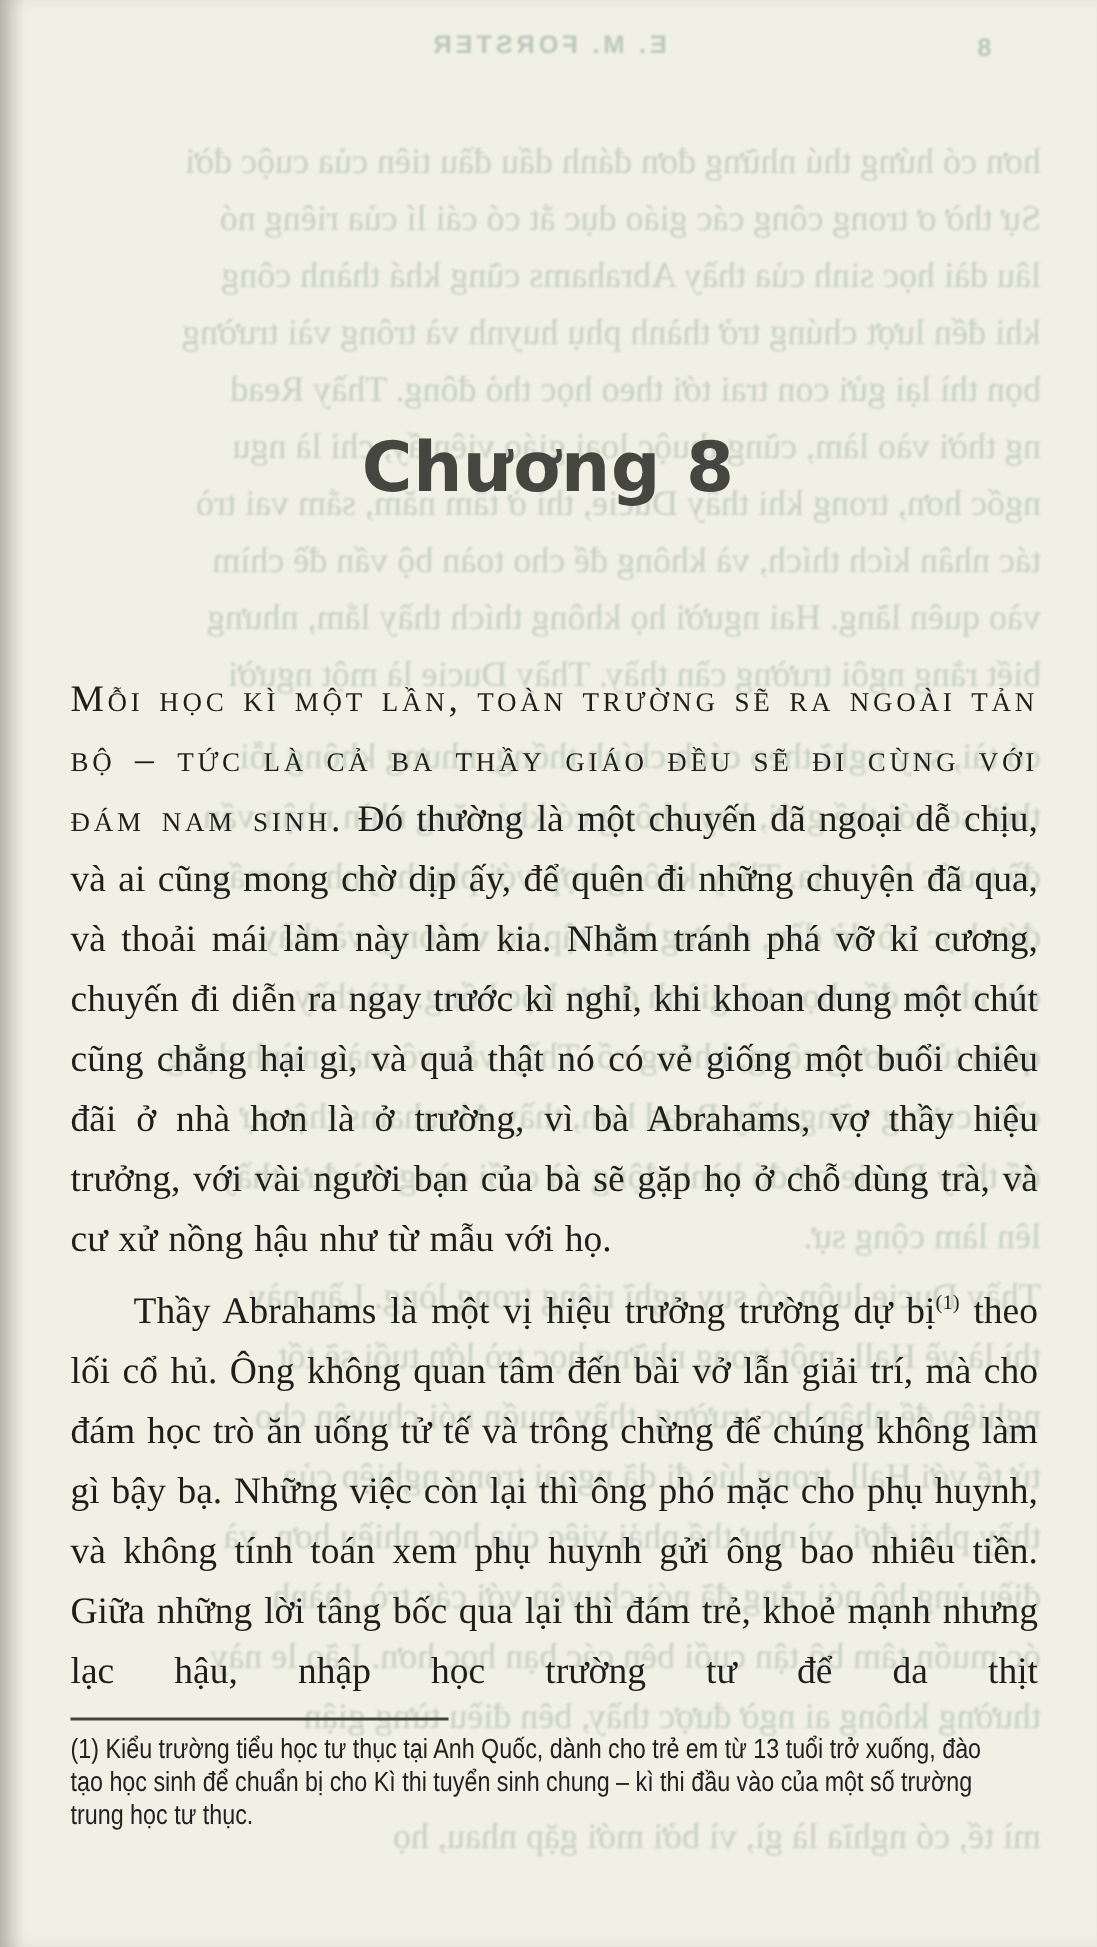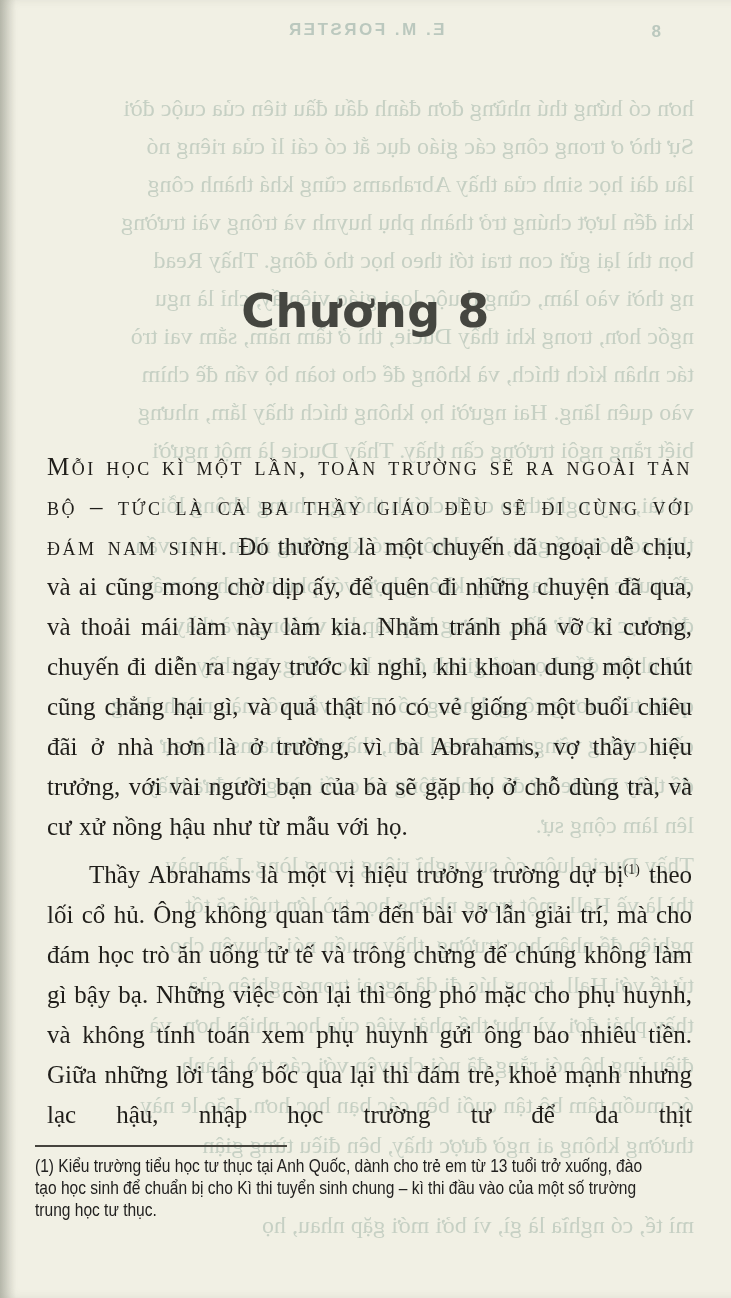--- a/index.html
+++ b/index.html
@@ -46,21 +46,21 @@
   .body-text{position:absolute;top:447px;left:47px;width:645px;z-index:2;}
   .para{
     margin:0;
     font-size:25px;line-height:40px;color:#201e1a;
     text-align:justify;word-spacing:1px;
   }
   .para.indent{text-indent:42px;margin-top:8px;}
   .para.jlast{text-align-last:justify;font-family:Liberation Serif, serif;}
   .smallcaps{font-variant:small-caps;letter-spacing:2.5px;}
   .fnmark{font-size:.55em;line-height:0;vertical-align:super;letter-spacing:0;}
-  .footnote{position:absolute;left:35px;top:1145px;z-index:2;width:680px;}
+  .footnote{position:absolute;left:47px;top:1145px;z-index:2;width:680px;}
   .fn-rule{width:252px;height:0;border-top:2.5px solid #46443d;margin:0 0 8px 0;}
   .fn-text{
     font-family:"Liberation Sans", sans-serif;
     font-size:18.5px;line-height:22px;color:#222120;
     transform:scaleX(.84);transform-origin:left top;
   }
   .fn-line{white-space:nowrap;}
 </style>
 </head>
 <body>

